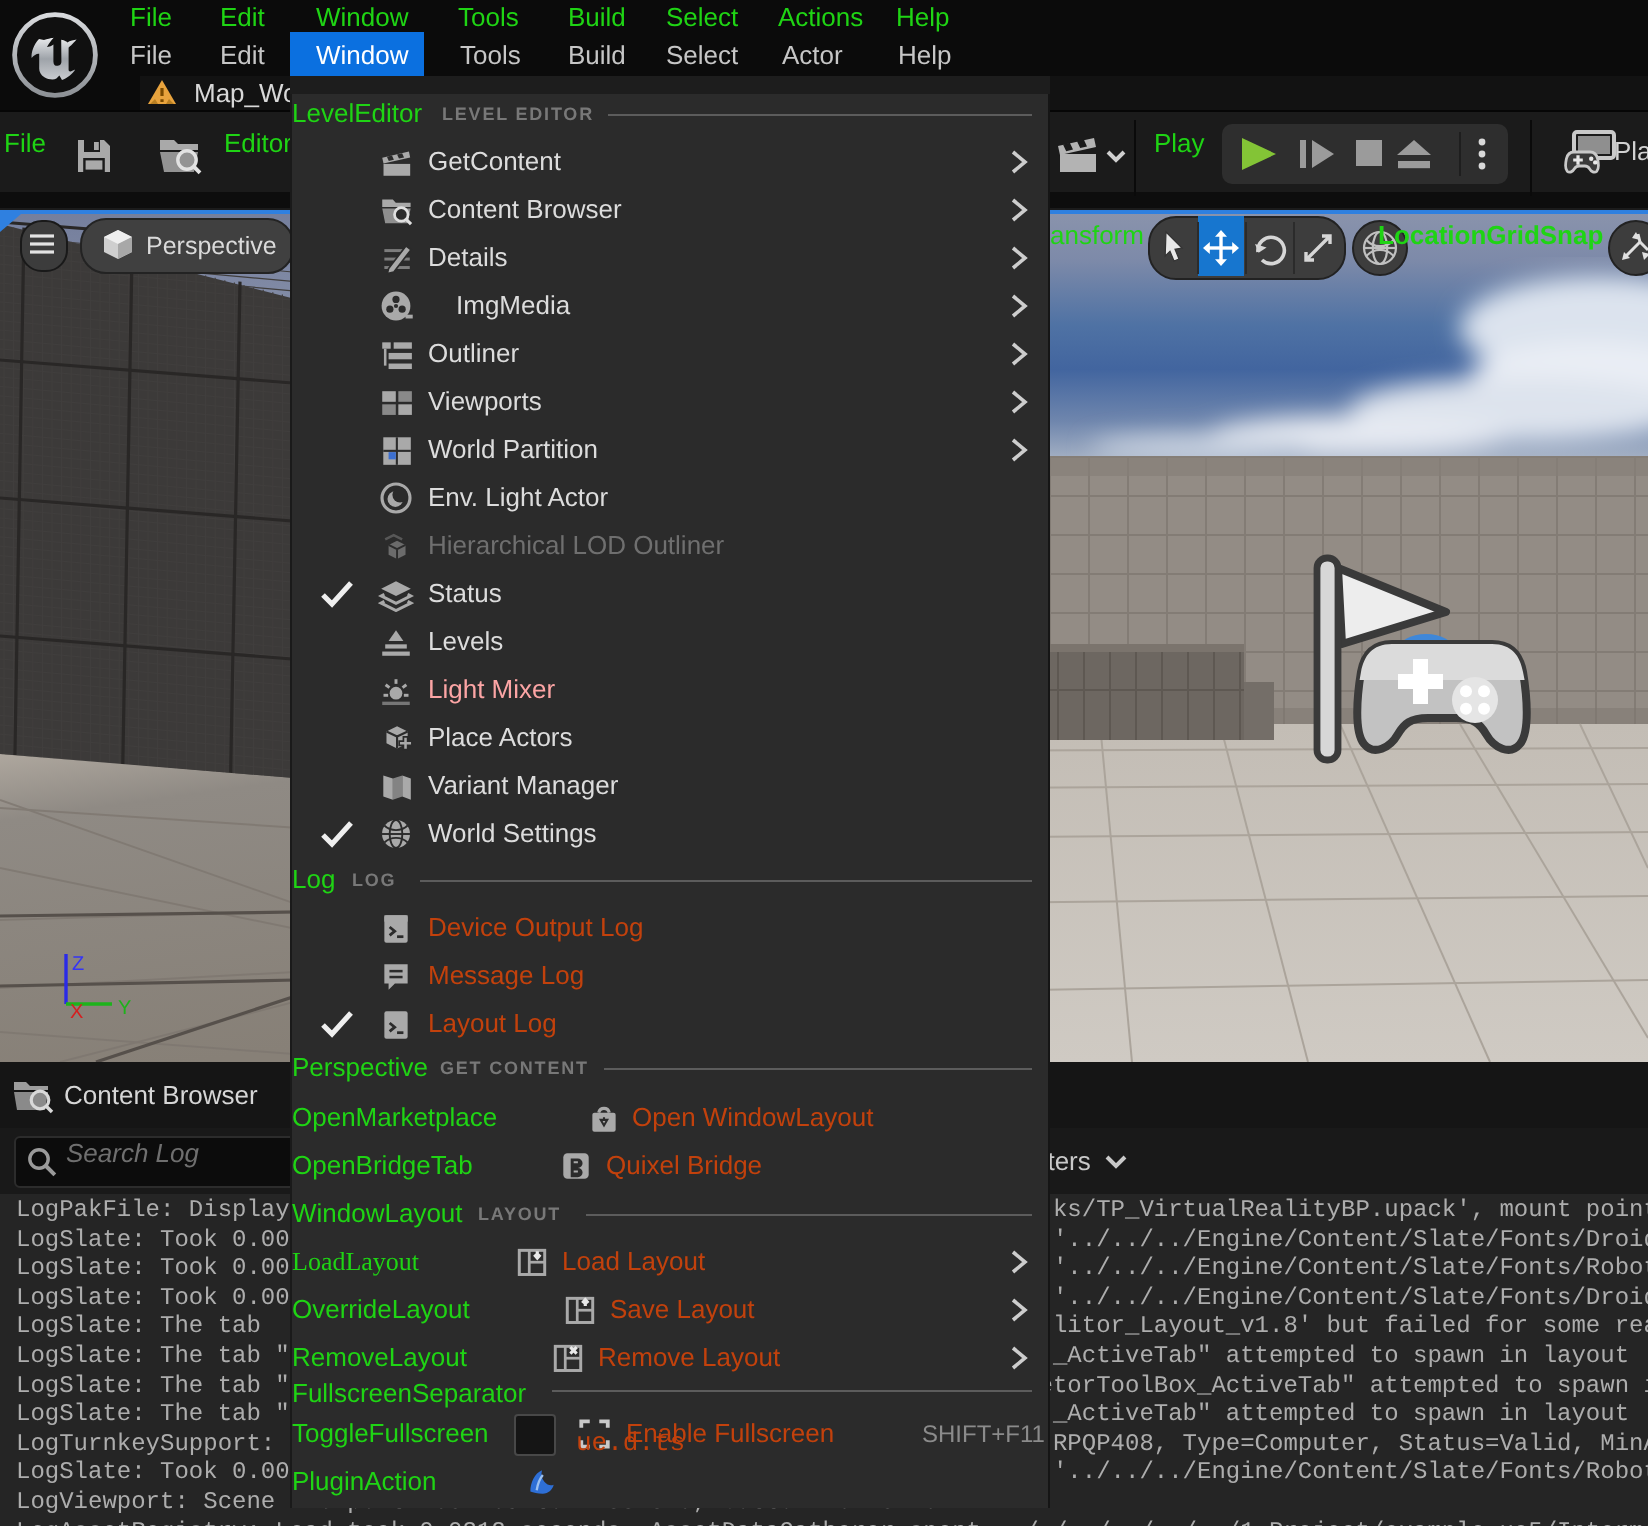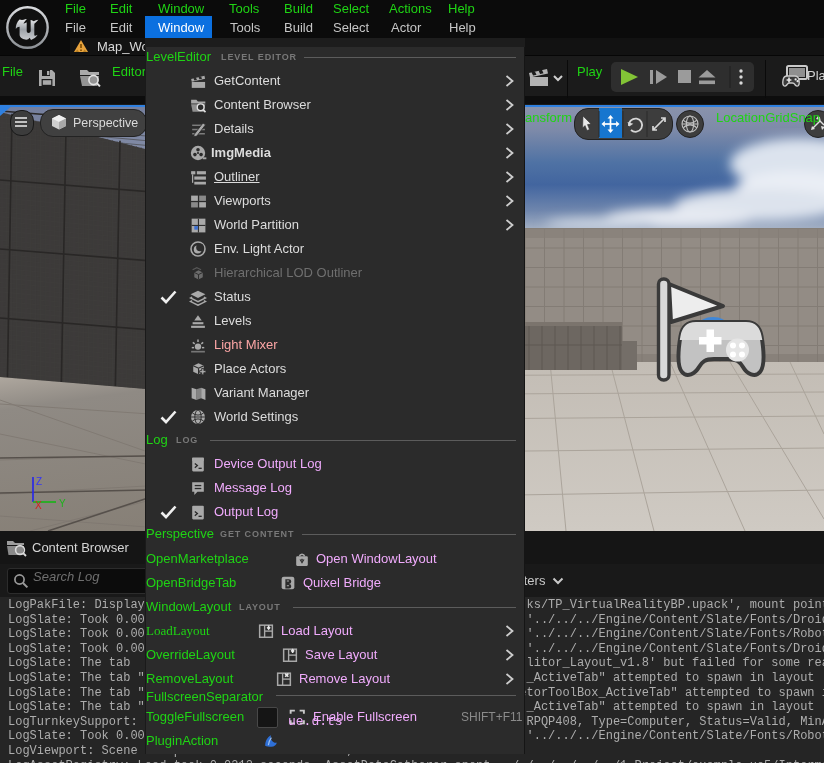--- a/index.html
+++ b/index.html
@@ -1,20 +1,20 @@
 <!DOCTYPE html>
 <html><head><meta charset="utf-8">
 <style>
   html,body{margin:0;padding:0;background:#000;}
   #app{position:relative;width:824px;height:763px;overflow:hidden;
        font-family:"Liberation Sans",sans-serif;background:#0b0b0b;}
   .abs{position:absolute;}
   .g13{font-size:13px;line-height:16px;color:#1fd414;white-space:nowrap;}
   .m2{font-size:13px;line-height:16px;color:#c6c6c6;white-space:nowrap;}
-  .mi{font-size:13px;color:#f0abfc;white-space:nowrap;}
+  .mi{font-size:13px;color:#c2410c;white-space:nowrap;}
   .hdr{font-size:9px;line-height:10px;font-weight:bold;letter-spacing:0.9px;color:#787878;white-space:nowrap;}
   .mono{font-family:"Liberation Mono",monospace;font-size:12px;line-height:14.6px;color:#adadad;white-space:pre;}
 </style></head><body>
 <div id="app">
 
 <svg class="abs" style="left:0;top:104px;" width="824" height="427" viewBox="0 0 824 427">
  <defs>
   <linearGradient id="sky" x1="0" y1="0" x2="0" y2="1">
    <stop offset="0" stop-color="#8b94ac"></stop>
           <stop offset="0.2" stop-color="#7d8aa9"></stop>
@@ -391,21 +391,21 @@
   <circle cx="244" cy="16" r="13.5" fill="#3d3d3d" stroke="#222"></circle>
   <g transform="translate(244,16)" stroke="#e0e0e0" stroke-width="1.5" fill="#e0e0e0">
     <line x1="-5" y1="4" x2="2" y2="-3"></line>
         <line x1="2" y1="-3" x2="6" y2="1"></line>
         <line x1="2" y1="-3" x2="1" y2="-7"></line>
     <path d="M -7,6 l 4,-1 -3,-3 Z" stroke="none"></path>
         <path d="M 7,3 l -4,-1 1,4 Z" stroke="none"></path>
         <path d="M 0,-8 l -2,3 4,1 Z" stroke="none"></path>
   </g>
 </svg>
-<div class="abs g13" style="left:716px;top:110px;">LocationGridSnap</div>
+<div class="abs g13" style="left:689px;top:110px;font-weight:bold;">LocationGridSnap</div>
 
 <div class="abs" style="left:0;top:531px;width:824px;height:232px;background:#181818;"></div>
 <div class="abs" style="left:0;top:531px;width:824px;height:33px;background:#151515;"></div>
 <svg class="abs" style="left:6px;top:538px;" width="22" height="20" viewBox="0 0 22 20">
   <path d="M1 3 h6 l2 2 h9 v2 h-17 Z" fill="#9d9d9d"></path>
   <path d="M1 8 h17 l-1.5 9 h-14 Z" fill="#8a8a8a"></path>
   <circle cx="14" cy="12" r="4.4" fill="none" stroke="#d9d9d9" stroke-width="1.6"></circle>
   <line x1="17" y1="15" x2="20" y2="18" stroke="#d9d9d9" stroke-width="1.8"></line>
 </svg>
 <div class="abs mi" style="left:32px;top:540px;color:#d6d6d6;">Content Browser</div>
@@ -567,32 +567,32 @@
       <path d="M1.5 1 L7.5 6 L1.5 11" fill="none" stroke="#cdcdcd" stroke-width="1.8"></path>
     </svg>
 <svg class="abs" style="left:189px;top:144px;" width="18" height="18" viewBox="0 0 17 17">
       <circle cx="8.5" cy="8.5" r="6.8" fill="#a9a9a9"></circle>
       <circle cx="8.5" cy="5.4" r="1.7" fill="#2b2b2b"></circle>
       <circle cx="5.6" cy="10" r="1.7" fill="#2b2b2b"></circle>
       <circle cx="11.4" cy="10" r="1.7" fill="#2b2b2b"></circle>
       <circle cx="8.5" cy="8.5" r="1" fill="#2b2b2b"></circle>
       <path d="M 13,13.5 h 3.4" stroke="#a9a9a9" stroke-width="1.8"></path>
     </svg>
-<div class="abs mi" style="left:211px;top:145px;color:#dcdcdc;font-weight:bold;">ImgMedia</div>
+<div class="abs mi" style="left:228px;top:145px;color:#dcdcdc;">ImgMedia</div>
 <svg class="abs" style="left:505px;top:147px;" width="9" height="12" viewBox="0 0 9 12">
       <path d="M1.5 1 L7.5 6 L1.5 11" fill="none" stroke="#cdcdcd" stroke-width="1.8"></path>
     </svg>
 <svg class="abs" style="left:189px;top:168px;" width="18" height="18" viewBox="0 0 17 17">
       <rect x="2" y="3" width="4" height="3" fill="#a9a9a9"></rect>
       <rect x="7.4" y="3" width="8.6" height="3" fill="#a9a9a9"></rect>
       <rect x="5" y="8" width="11" height="3" fill="#a9a9a9"></rect>
       <rect x="5" y="13" width="11" height="2.6" fill="#a9a9a9"></rect>
       <line x1="3.4" y1="6" x2="3.4" y2="14" stroke="#a9a9a9" stroke-width="1.2"></line>
     </svg>
-<div class="abs mi" style="left:214px;top:169px;color:#dcdcdc;text-decoration:underline;">Outliner</div>
+<div class="abs mi" style="left:214px;top:169px;color:#dcdcdc;">Outliner</div>
 <svg class="abs" style="left:505px;top:171px;" width="9" height="12" viewBox="0 0 9 12">
       <path d="M1.5 1 L7.5 6 L1.5 11" fill="none" stroke="#cdcdcd" stroke-width="1.8"></path>
     </svg>
 <svg class="abs" style="left:189px;top:192px;" width="18" height="18" viewBox="0 0 17 17">
       <rect x="2" y="3.4" width="6.4" height="5" fill="#a9a9a9"></rect>
       <rect x="9.6" y="3.4" width="6.4" height="5" fill="#a9a9a9" opacity="0.75"></rect>
       <rect x="2" y="9.6" width="6.4" height="5" fill="#a9a9a9" opacity="0.75"></rect>
       <rect x="9.6" y="9.6" width="6.4" height="5" fill="#a9a9a9"></rect>
     </svg>
 <div class="abs mi" style="left:214px;top:193px;color:#dcdcdc;">Viewports</div>
@@ -693,21 +693,21 @@
     </svg>
 <div class="abs mi" style="left:214px;top:480px;">Message Log</div>
 <svg class="abs" style="left:160px;top:505px;" width="17" height="14" viewBox="0 0 17 14">
       <path d="M1.5 7.5 L6 12 L15.5 1.5" fill="none" stroke="#efefef" stroke-width="2.6"></path>
     </svg>
 <svg class="abs" style="left:189px;top:503px;" width="18" height="18" viewBox="0 0 17 17">
       <rect x="3" y="2.5" width="11" height="13" rx="1" fill="#a9a9a9"></rect>
       <path d="M5.5 8 l2.4 2 -2.4 2" stroke="#2b2b2b" stroke-width="1.3" fill="none"></path>
       <line x1="9" y1="12.6" x2="12" y2="12.6" stroke="#2b2b2b" stroke-width="1.3"></line>
     </svg>
-<div class="abs mi" style="left:214px;top:504px;">Output Log</div>
+<div class="abs mi" style="left:214px;top:504px;">Layout Log</div>
 <div class="abs g13" style="left:146px;top:526px;">Perspective</div>
 <div class="abs hdr" style="left:220px;top:529px;">GET CONTENT</div>
 <div class="abs" style="left:302px;top:534px;width:214px;height:1px;background:#5c5c5c;"></div>
 <svg class="abs" style="left:293px;top:550px;" width="18" height="18" viewBox="0 0 17 17">
       <rect x="3" y="6" width="11" height="9" rx="1" fill="#a9a9a9"></rect>
       <path d="M6 6 a 2.6,2.8 0 0 1 5,0" fill="none" stroke="#a9a9a9" stroke-width="1.5"></path>
       <path d="M7 9.4 l1.5 2.6 1.5 -2.6 Z M8.5 8.2 v1" stroke="#2b2b2b" stroke-width="1" fill="none"></path>
     </svg>
 <div class="abs mi" style="left:316px;top:551px;">Open WindowLayout</div>
 <div class="abs g13" style="left:146px;top:551px;">OpenMarketplace</div>

